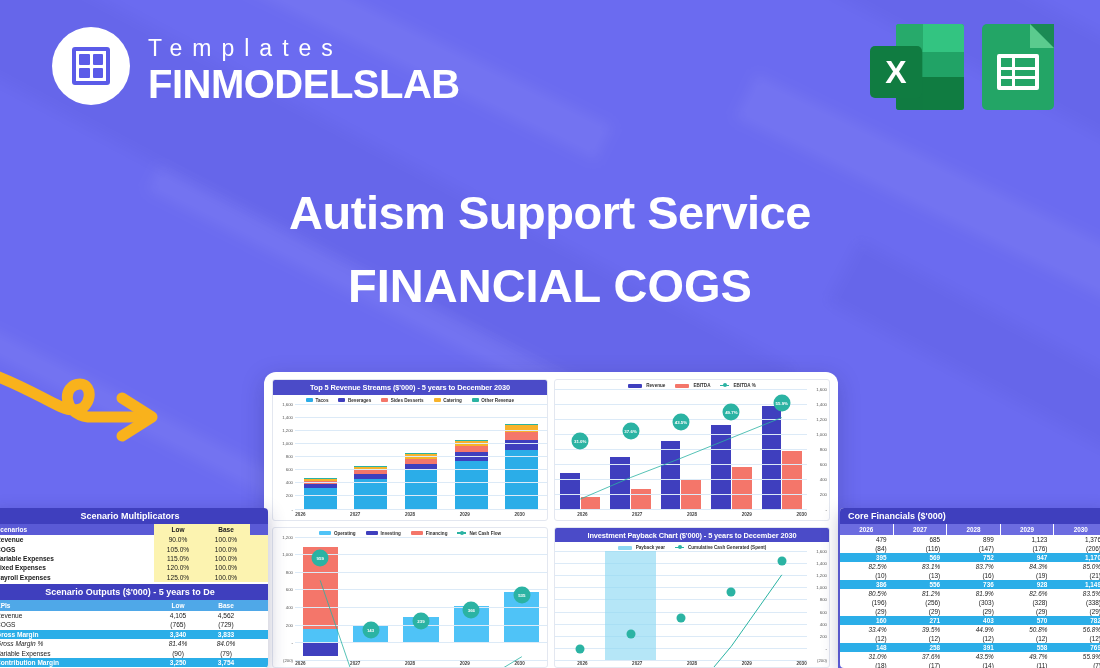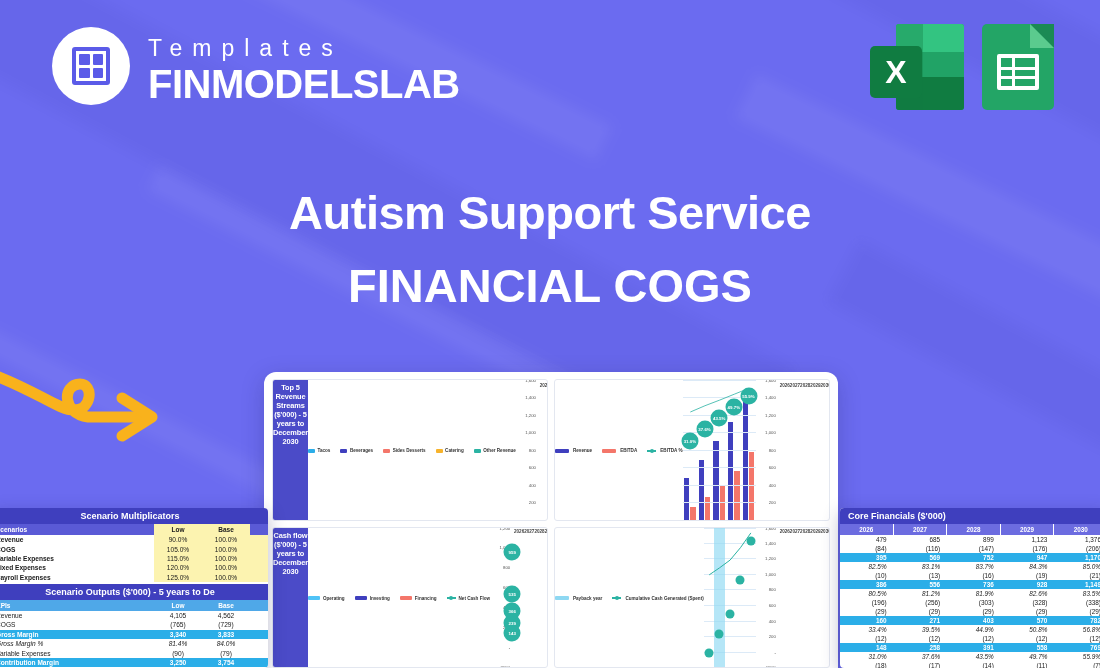--- a/index.html
+++ b/index.html
@@ -40,21 +40,21 @@
   
   #title-1{position:absolute;left:0;right:0;top:185px;text-align:center;color:#fff;font-size:47px;font-weight:bold;letter-spacing:-.5px;}
   #title-2{position:absolute;left:0;right:0;top:258px;text-align:center;color:#fff;font-size:47px;font-weight:bold;letter-spacing:0px;}
 
   
   #arrow-left{position:absolute;left:-4px;top:362px;width:190px;height:100px;}
   #arrow-right{position:absolute;left:930px;top:568px;width:160px;height:95px;}
 
   
   #dashboard{position:absolute;left:264px;top:372px;width:574px;height:296px;background:#fff;border-radius:12px 12px 0 0;box-shadow:0 6px 22px rgba(30,30,90,.25);padding:7px 8px 0 8px;display:grid;grid-template-columns:1fr 1fr;grid-template-rows:1fr 1fr;gap:6px;overflow:hidden;}
-  .chart-card{background:#fff;border:1px solid #e3e7f0;border-radius:3px;display:flex;flex-direction:row;overflow:hidden;}
+  .chart-card{background:#fff;border:1px solid #e3e7f0;border-radius:3px;display:flex;flex-direction:column;overflow:hidden;}
   .chart-title{background:#4B4BC8;color:#fff;font-size:7.4px;font-weight:bold;text-align:center;padding:3px 0 2.5px;letter-spacing:-.1px;}
   .chart-legend{display:flex;justify-content:center;gap:10px;padding:3px 0 1px;}
   .lg{display:flex;align-items:center;gap:2.5px;font-size:4.6px;font-weight:bold;color:#333;white-space:nowrap;}
   .lg .sw{width:7px;height:4px;border-radius:1px;display:inline-block;}
   .lg .swl{width:9px;height:1.6px;position:relative;}
   .lg .swl::after{content:"";position:absolute;left:2.8px;top:-1.4px;width:4px;height:4px;border-radius:50%;background:inherit;}
   .plot{flex:1;position:relative;display:flex;}
   .yaxis{width:22px;position:relative;font-size:4.3px;color:#555;}
   .yaxis span{position:absolute;right:2px;transform:translateY(-50%);white-space:nowrap;}
   .yaxis.right{order:2;}
@@ -321,21 +321,20 @@
     <div class="xaxis" id="c2x">
         <span>2026</span>
         <span>2027</span>
         <span>2028</span>
         <span>2029</span>
         <span>2030</span>
       </div>
   </div>
 
   <div class="chart-card">
-    <div class="chart-title">Cash flow ($'000) - 5 years to December 2030</div>
     <div class="chart-legend">
       <span class="lg" style="gap:3px">
           <i class="sw" style="width:12px;background:#4FC3F7"></i>
           <b>Operating</b>
         </span>
       <span class="lg" style="gap:3px">
           <i class="sw" style="width:12px;background:#3F3FBE"></i>
           <b>Investing</b>
         </span>
       <span class="lg" style="gap:3px">
@@ -407,20 +406,21 @@
     <div class="xaxis" id="c3x" style="height:7px">
         <span>2026</span>
         <span>2027</span>
         <span>2028</span>
         <span>2029</span>
         <span>2030</span>
       </div>
   </div>
 
   <div class="chart-card">
+    <div class="chart-title">Investment Payback Chart ($'000) - 5 years to December 2030</div>
     <div class="chart-legend">
       <span class="lg" style="gap:4px">
           <i class="sw" style="width:14px;background:#8ED8F2"></i>
           <b>Payback year</b>
         </span>
       <span class="lg" style="gap:4px">
           <i class="swl" style="background:#2BB3A3;color:#2BB3A3"></i>
           <b>Cumulative Cash Generated (Spent)</b>
         </span>
     </div>

